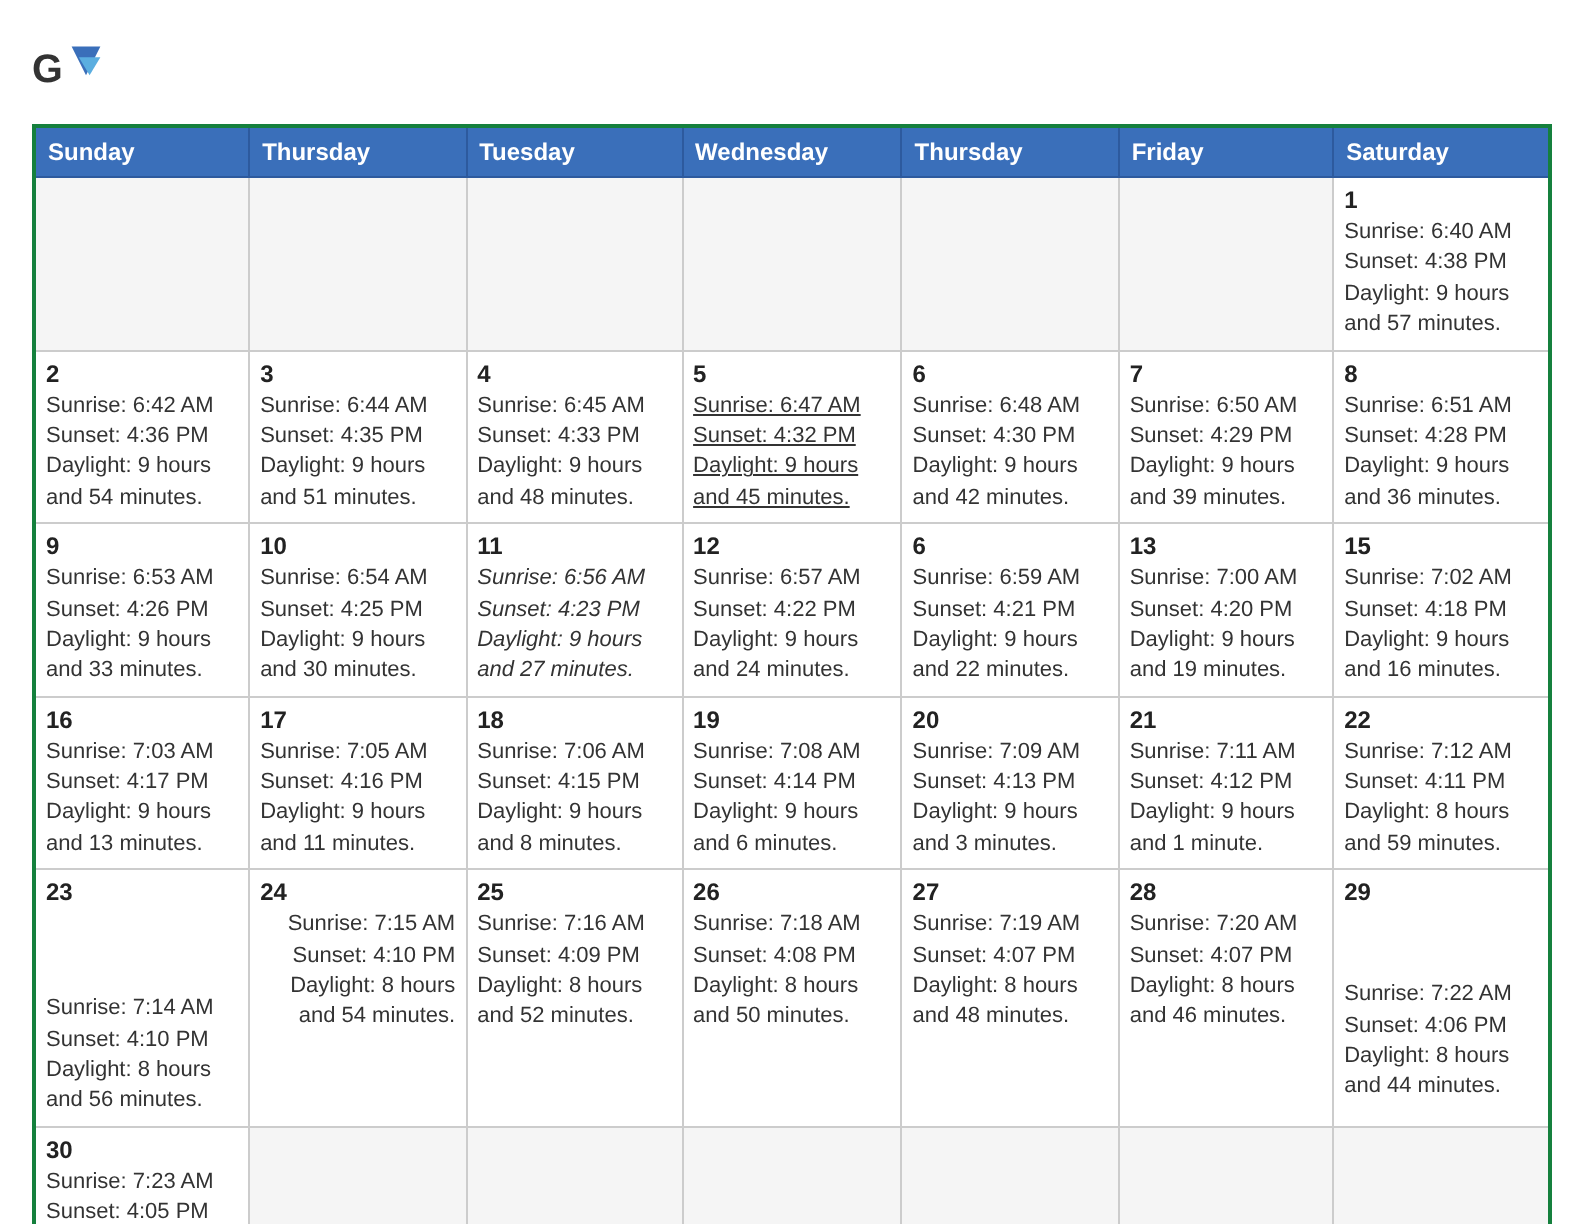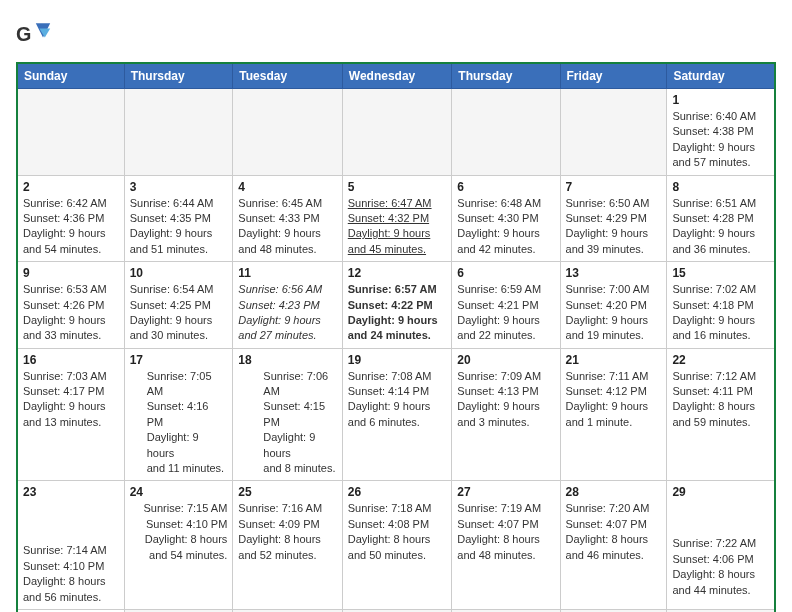--- a/index.html
+++ b/index.html
@@ -206,21 +206,21 @@
         </td>
         <td>
           <span class="day-num">11</span>
           <div class="day-info" style="white-space: pre-line; font-style: italic;">Sunrise: 6:56 AM
 Sunset: 4:23 PM
 Daylight: 9 hours
 and 27 minutes.</div>
         </td>
         <td>
           <span class="day-num">12</span>
-          <div class="day-info" style="white-space: pre-line; font-weight: bold;">Sunrise: 6:57 AM
+          <div class="day-info" style="white-space: pre-line;">Sunrise: 6:57 AM
 Sunset: 4:22 PM
 Daylight: 9 hours
 and 24 minutes.</div>
         </td>
         <td>
           <span class="day-num">6</span>
           <div class="day-info" style="white-space: pre-line;">Sunrise: 6:59 AM
 Sunset: 4:21 PM
 Daylight: 9 hours
 and 22 minutes.</div>
@@ -243,28 +243,28 @@
       <tr>
         <td>
           <span class="day-num">16</span>
           <div class="day-info" style="white-space: pre-line;">Sunrise: 7:03 AM
 Sunset: 4:17 PM
 Daylight: 9 hours
 and 13 minutes.</div>
         </td>
         <td>
           <span class="day-num">17</span>
-          <div class="day-info" style="white-space: pre-line; margin-left: 17px;">Sunrise: 7:05 AM
+          <div class="day-info" style="white-space: pre-line;">Sunrise: 7:05 AM
 Sunset: 4:16 PM
 Daylight: 9 hours
 and 11 minutes.</div>
         </td>
         <td>
           <span class="day-num">18</span>
-          <div class="day-info" style="white-space: pre-line; margin-left: 25px;">Sunrise: 7:06 AM
+          <div class="day-info" style="white-space: pre-line;">Sunrise: 7:06 AM
 Sunset: 4:15 PM
 Daylight: 9 hours
 and 8 minutes.</div>
         </td>
         <td>
           <span class="day-num">19</span>
           <div class="day-info" style="white-space: pre-line;">Sunrise: 7:08 AM
 Sunset: 4:14 PM
 Daylight: 9 hours
 and 6 minutes.</div>

